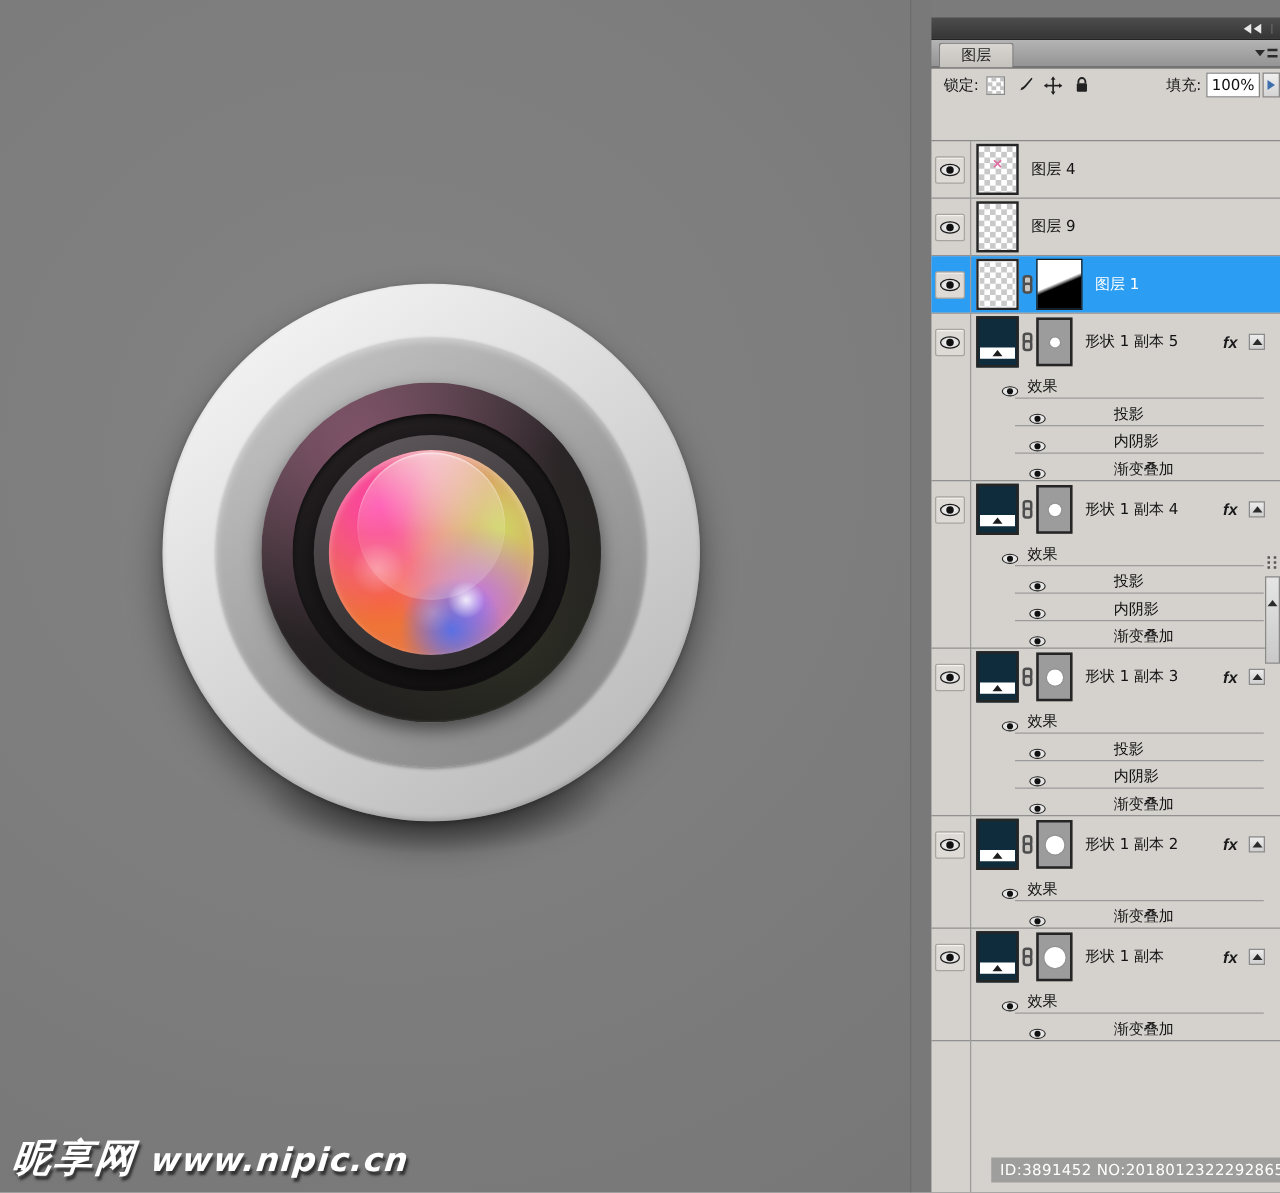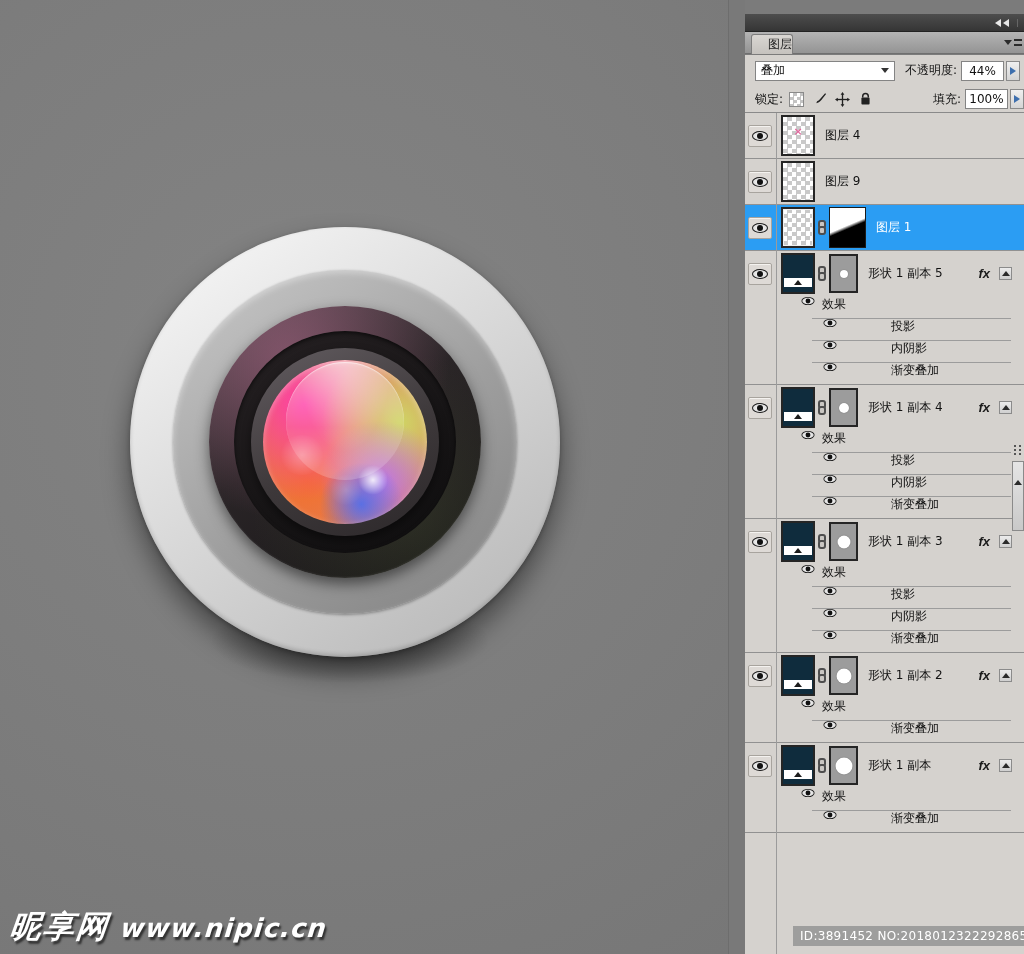--- a/index.html
+++ b/index.html
@@ -68,23 +68,23 @@
 
   
   .panel { position:absolute; left:745px; top:0; width:279px; height:954px; background:#7b7b7b; overflow:hidden; }
   .titlebar { position:absolute; left:0; top:14px; width:279px; height:18px;
     background:linear-gradient(#4d4d4d,#353535); border-bottom:1px solid #222;
     display:flex; align-items:center; justify-content:flex-end; }
   .collapse-arrows { display:flex; gap:2px; margin-right:6px; padding-right:8px; border-right:1px solid #666; }
   .tri-left { width:0; height:0; border-top:4px solid transparent; border-bottom:4px solid transparent; border-right:6px solid #e8e8e8; }
   .tabbar { position:absolute; left:0; top:32px; width:279px; height:22px;
     background:linear-gradient(#b4b4b4,#949494); border-bottom:1px solid #6f6f6f; }
-  .tab { position:absolute; left:6px; top:2px; width:42px; height:20px;
+  .tab { position:absolute; left:6px; top:2px; width:60px; height:20px;
     background:linear-gradient(#d9d6d2,#c5c2be); border:1px solid #7d7d7d; border-bottom:none;
-    border-radius:3px 3px 0 0; font-size:12px; color:#1d1d1d; text-align:right; line-height:19px; }
+    border-radius:3px 3px 0 0; font-size:12px; color:#1d1d1d; text-align:center; line-height:19px; }
   .panel-menu { position:absolute; right:2px; top:7px; display:flex; align-items:center; gap:2px; }
   .tri-down-sm { width:0; height:0; border-left:4px solid transparent; border-right:4px solid transparent; border-top:5px solid #2b2b2b; }
   .menu-lines { width:8px; height:7px; border-top:2px solid #2b2b2b; border-bottom:2px solid #2b2b2b; }
 
   .controls { position:absolute; left:0; top:55px; width:279px; height:57px; background:#d5d2ce; }
   .ctrl-row { display:flex; align-items:center; padding:0 0 0 10px; overflow:hidden; }
   .row-blend { height:31px; }
   .row-lock { height:26px; }
   .ps-select { width:140px; height:20px; background:#fff; border:1px solid #848484;
     display:flex; align-items:center; font-size:12px; color:#111; padding:0 5px; }
@@ -137,21 +137,21 @@
   .mask.diag { width:37px; height:41px; background:linear-gradient(157deg, #fff 46%, #000 53%); border:1px solid #1b1b1b; }
   .lname { font-size:12px; color:#121212; margin-left:10px; white-space:nowrap; overflow:hidden; }
   .layer-row.selected .lname { color:#fff; }
   .spacer { flex:1; }
   .fx-badge { font-style:italic; font-weight:bold; font-size:13px; color:#1a1a1a;
     font-family:Liberation Sans, sans-serif; margin-right:9px; flex:0 0 auto; }
   .collapse-btn { width:13px; height:13px; margin-right:12px; flex:0 0 auto;
     background:linear-gradient(#ececec,#cfcfcf); border:1px solid #8b8b8b;
     display:flex; align-items:center; justify-content:center; }
   .tri-up { width:0; height:0; border-left:4px solid transparent; border-right:4px solid transparent; border-bottom:5px solid #2b2b2b; }
-  .fx-row { position:relative; height:22px; display:flex; align-items:flex-start; }
+  .fx-row { position:relative; height:22px; display:flex; align-items:flex-end; }
   .fx-row .eye { transform:scale(.82); }
   .fx-row.header { padding-left:55px; }
   .fx-row.sub { padding-left:77px;gap:47px; }
   .fx-row.sub::before { content:""; position:absolute; left:67px; right:13px; top:0; border-top:1px solid #9c9c9c; }
   .fx-label { font-size:12px; color:#121212; margin-left:6px; white-space:nowrap; }
 
   
   .right-strip { position:absolute; right:0; top:445px; width:12px; z-index:3; }
   .grip { width:8px; margin:0 auto 6px; display:grid; grid-template-columns:1fr 1fr; gap:2px; }
   .grip b { width:2px; height:2px; background:#555; }
@@ -207,32 +207,20 @@
 
     <div class="tabbar">
       <div class="tab">图层</div>
       <div class="panel-menu">
         <i class="tri-down-sm"></i>
           <i class="menu-lines"></i>
       </div>
     </div>
 
     <div class="controls">
-      <div class="ctrl-row row-blend">
-        <div class="ps-select">
-          <span>叠加</span>
-          <span class="grow"></span>
-          <i class="tri-down"></i>
-        </div>
-        <span class="ctl-label">不透明度:</span>
-        <div class="valbox">44%</div>
-        <div class="spin">
-            <i class="tri-right-blue"></i>
-          </div>
-      </div>
       <div class="ctrl-row row-lock">
         <span class="ctl-label" style="margin-left:0">锁定:</span>
         <div class="lock-icons">
           <div class="lk lk-checker"></div>
           <div class="lk">
             <svg width="15" height="15" viewBox="0 0 16 16">
                 <path d="M14 1.2 8.6 7.4 7 9l-1.6.8L4.6 12l2.2-.8L8.4 10l1.6-1.6L15 2.2z" fill="#222"></path>
               </svg>
           </div>
           <div class="lk">

